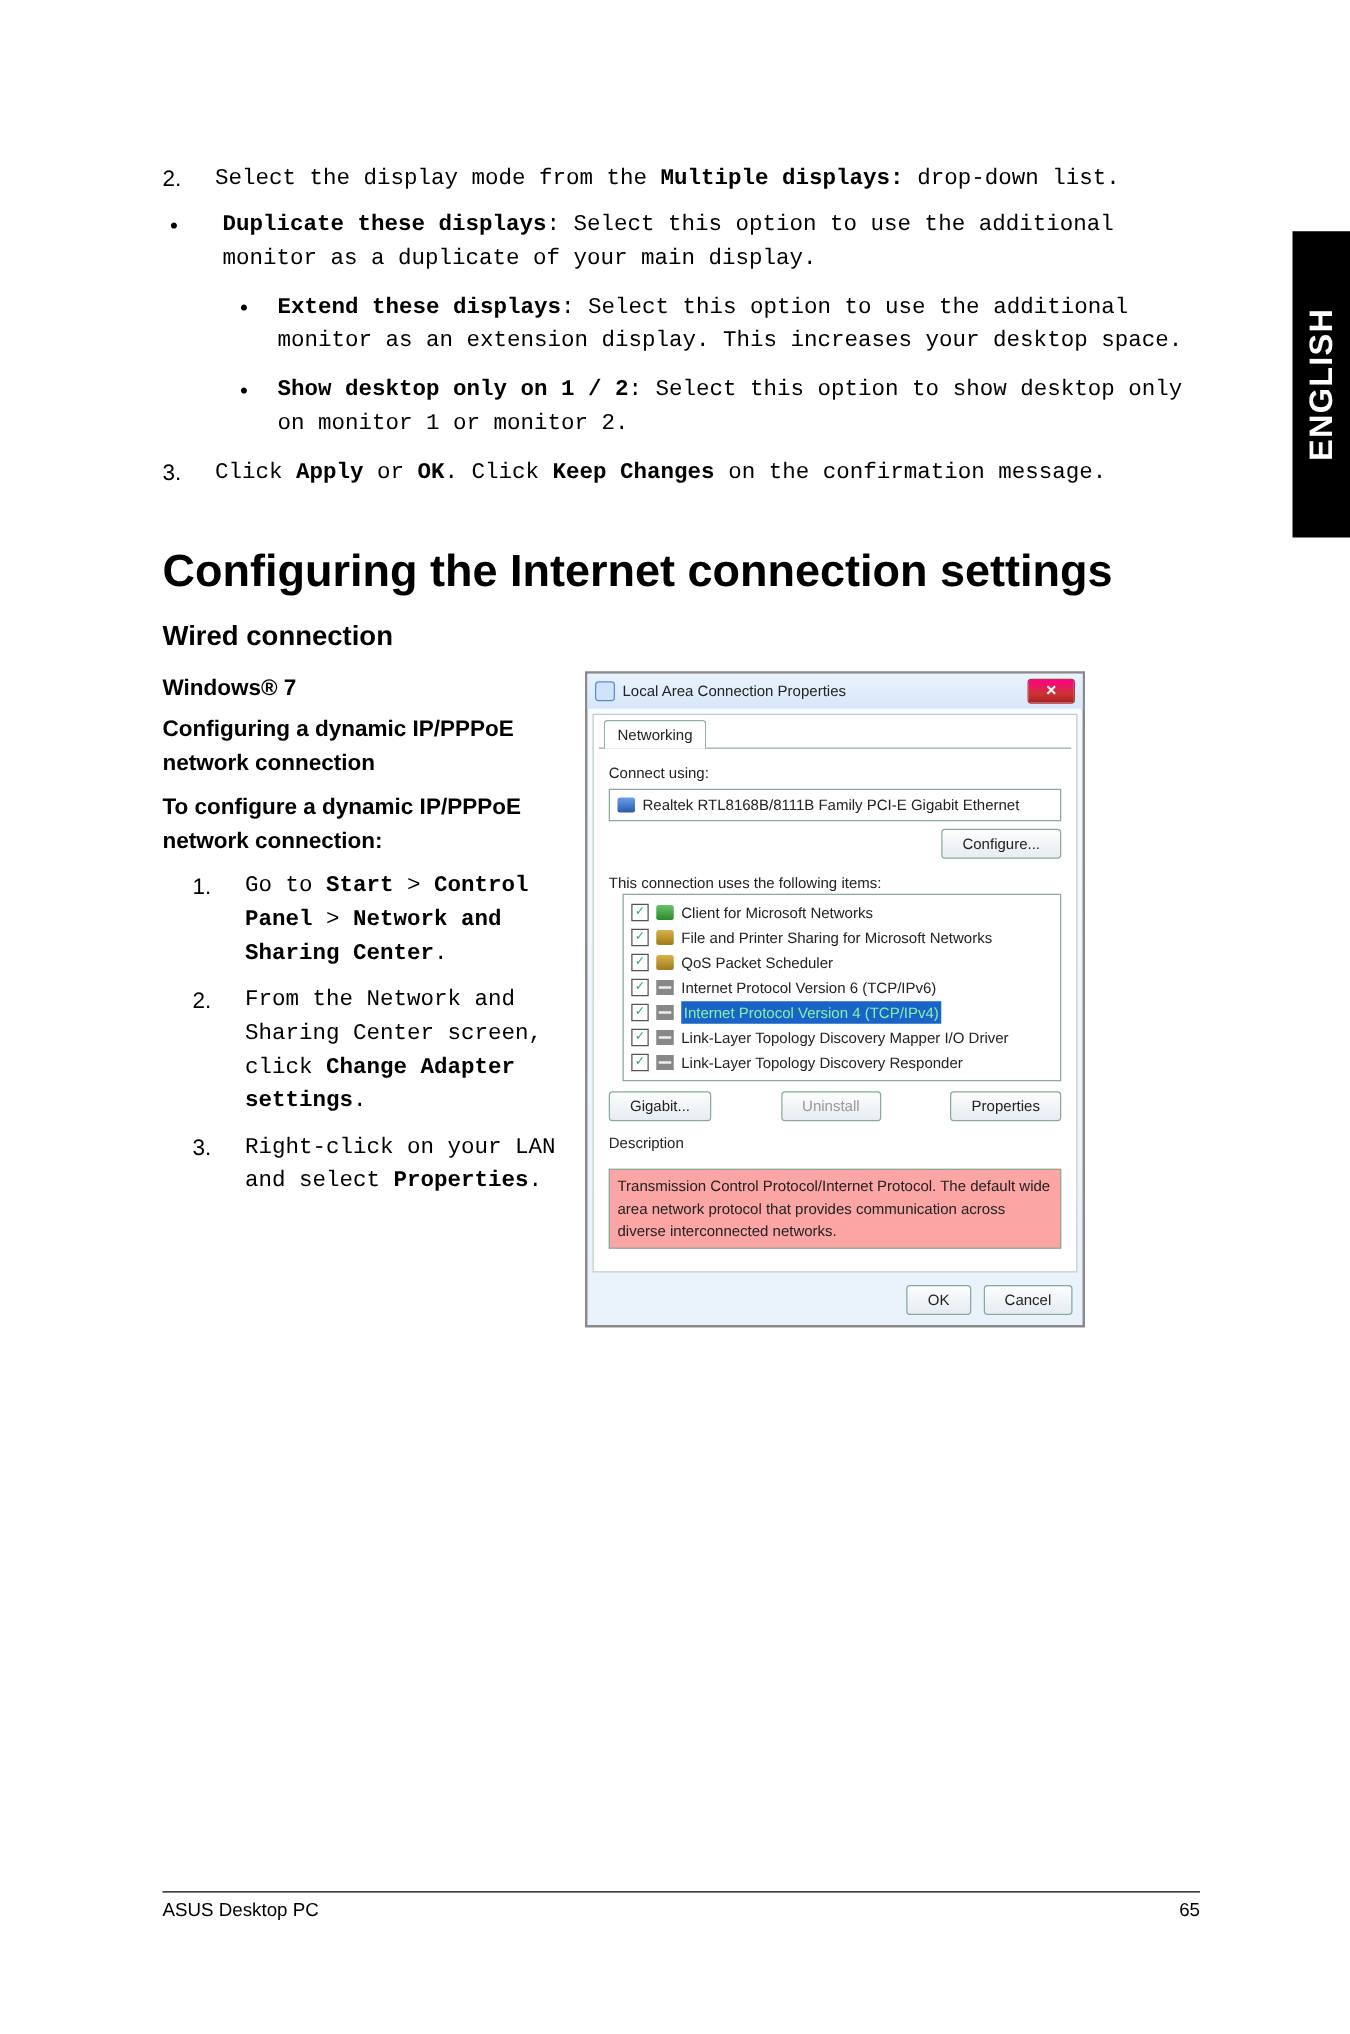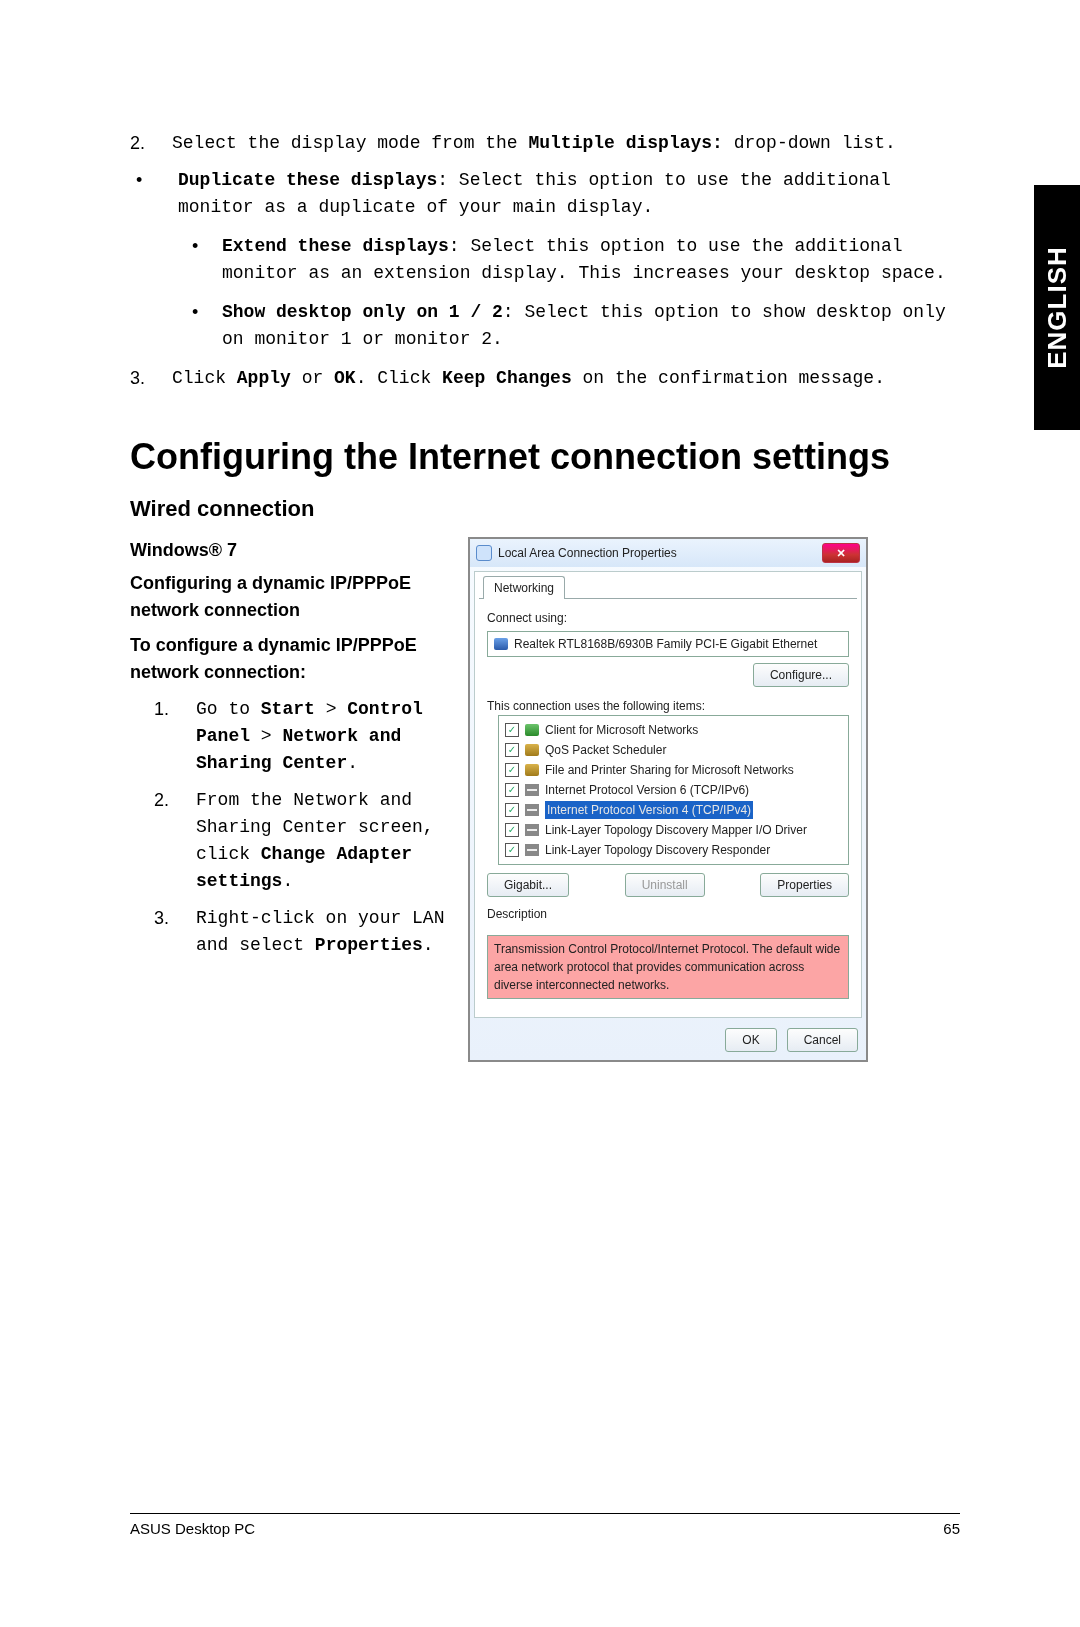--- a/index.html
+++ b/index.html
@@ -34,21 +34,21 @@
   .tab{display:inline-block;border:1px solid #9aa;border-bottom:none;background:#fff;padding:2px 10px;border-radius:3px 3px 0 0;margin-left:4px;}
   .tab-rest{border-bottom:1px solid #9aa;margin-top:-1px;}
   .grp{margin:10px 8px;}
   .field{border:1px solid #8a9;background:#fff;padding:3px 6px;display:flex;align-items:center;gap:6px;}
   .btn{border:1px solid #8a9;background:linear-gradient(#fdfdfd,#e6ecf3);padding:2px 16px;border-radius:3px;display:inline-block;}
   .btn-row{display:flex;justify-content:flex-end;gap:10px;margin-top:6px;}
   .items-box{border:1px solid #8a9;background:#fff;padding:4px;margin-left:11px;}
   .item{display:flex;align-items:center;gap:6px;padding:1px 2px;}
   .cb{width:12px;height:12px;border:1px solid #555;background:#fff;display:inline-flex;align-items:center;justify-content:center;font-size:10px;line-height:1;}
   .cb::after{content:"✓";color:#2a6;}
-  .sel{background:#1a63c7;color:#e5e5e5;padding:0 2px;}
+  .sel{background:#1a63c7;color:#86efac;padding:0 2px;}
   .ico{width:14px;height:12px;display:inline-block;}
   .ico-net{background:linear-gradient(#6bc36b,#2a8a2a);border-radius:2px;}
   .ico-nic{background:linear-gradient(#6aa0e8,#2a5aaa);border-radius:2px;}
   .ico-srv{background:linear-gradient(#d9b24a,#a07a1a);border-radius:2px;}
   .ico-proto{background:#888;position:relative;}
   .ico-proto::before{content:"";position:absolute;left:2px;top:5px;width:10px;height:2px;background:#eee;}
   .btn3{display:flex;justify-content:space-between;margin-top:8px;}
   .btn-dis{color:#999;}
   .desc-box{border:1px solid #8a9;background:#fca5a5;padding:4px 6px;margin-top:12px;min-height:46px;}
   .dlg-footer{display:flex;justify-content:flex-end;gap:10px;padding:6px 8px 8px 8px;}
@@ -143,43 +143,43 @@
             </span>
             <span class="dlg-close">✕</span>
           </div>
           <div class="dlg-body">
             <div><span class="tab">Networking</span></div>
             <div class="tab-rest"></div>
             <div class="grp">
               <div>Connect using:</div>
               <div class="field" style="margin-top:4px;">
                 <span class="ico ico-nic"></span>
-                <span>Realtek RTL8168B/6930B Family PCI-E Gigabit Ethernet</span>
+                <span>Realtek RTL8168B/8111B Family PCI-E Gigabit Ethernet</span>
               </div>
               <div class="btn-row">
                   <span class="btn">Configure...</span>
                 </div>
             </div>
             <div class="grp">
               <div>This connection uses the following items:</div>
               <div class="items-box">
                 <div class="item">
                     <span class="cb"></span>
                     <span class="ico ico-net"></span>
                     <span>Client for Microsoft Networks</span>
                   </div>
                 <div class="item">
                     <span class="cb"></span>
                     <span class="ico ico-srv"></span>
+                    <span>File and Printer Sharing for Microsoft Networks</span>
+                  </div>
+                <div class="item">
+                    <span class="cb"></span>
+                    <span class="ico ico-srv"></span>
                     <span>QoS Packet Scheduler</span>
-                  </div>
-                <div class="item">
-                    <span class="cb"></span>
-                    <span class="ico ico-srv"></span>
-                    <span>File and Printer Sharing for Microsoft Networks</span>
                   </div>
                 <div class="item">
                     <span class="cb"></span>
                     <span class="ico ico-proto"></span>
                     <span>Internet Protocol Version 6 (TCP/IPv6)</span>
                   </div>
                 <div class="item">
                     <span class="cb"></span>
                     <span class="ico ico-proto"></span>
                     <span class="sel">Internet Protocol Version 4 (TCP/IPv4)</span>

